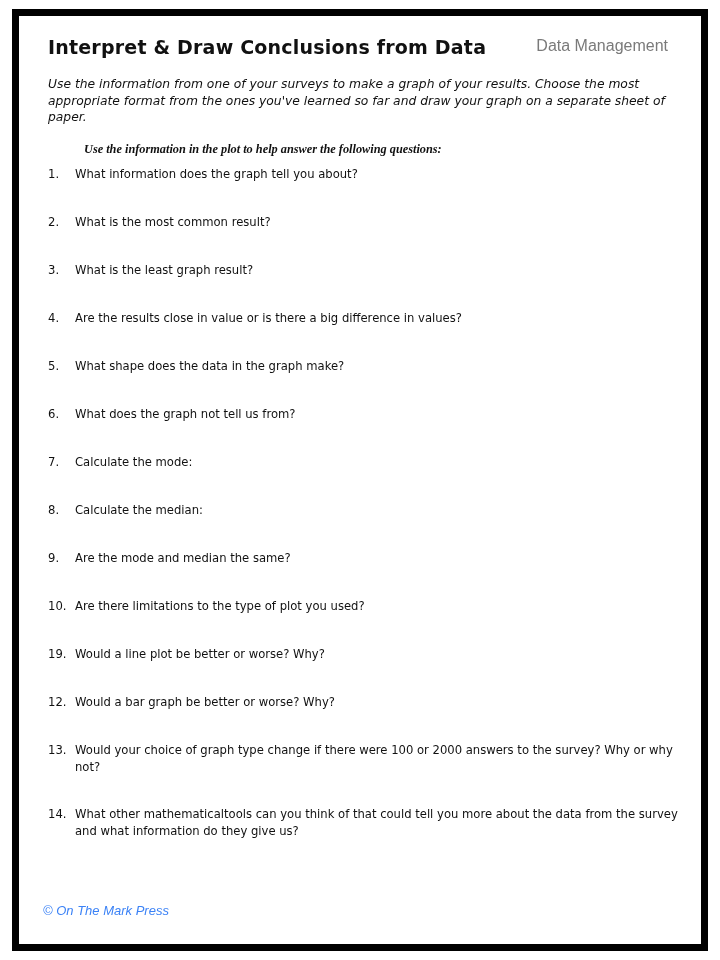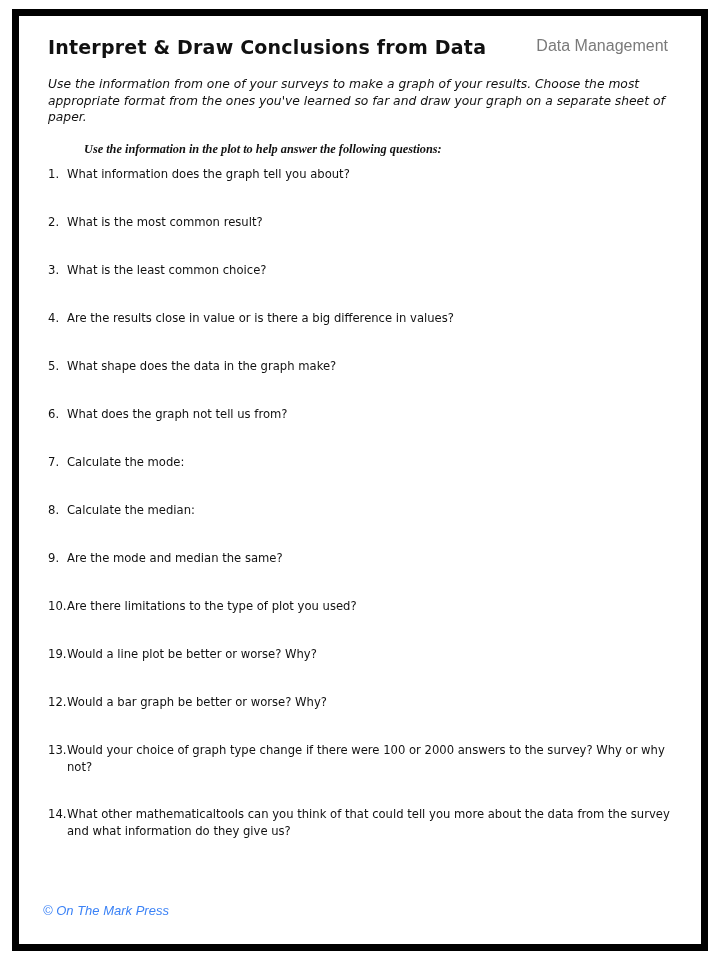--- a/index.html
+++ b/index.html
@@ -25,21 +25,21 @@
       position: absolute; left: 48px; top: 142px;
       font-family: Liberation Serif, serif; font-style: italic; font-weight: bold;
       font-size: 12.3px; color: #111; margin-left: 36px;
     }
     .q {
       position: absolute; left: 48px; width: 630px;
       font-family: "DejaVu Sans", sans-serif; font-size: 11.6px; line-height: 16.5px; color: #111;
       display: flex;
     }
     .q .num { width: 19px; flex: 0 0 19px; }
-    .q .txt { flex: 1; }
+    .q .txt { flex: 1; margin-left: 8px; }
     .footer {
       position: absolute; left: 43px; top: 903px;
       font-family: "Liberation Sans", sans-serif; font-size: 13px; color: #3b82f6; font-style: italic;
     }
   </style>
 </head>
 <body>
 
 <div class="frame"></div>
 
@@ -52,21 +52,21 @@
 <div class="q" style="top:166px">
   <span class="num">1.</span>
   <span class="txt">What information does the graph tell you about?</span>
 </div>
 <div class="q" style="top:214px">
   <span class="num">2.</span>
   <span class="txt">What is the most common result?</span>
 </div>
 <div class="q" style="top:262px">
   <span class="num">3.</span>
-  <span class="txt">What is the least common choice?</span>
+  <span class="txt">What is the least graph result?</span>
 </div>
 <div class="q" style="top:310px">
   <span class="num">4.</span>
   <span class="txt">Are the results close in value or is there a big difference in values?</span>
 </div>
 <div class="q" style="top:358px">
   <span class="num">5.</span>
   <span class="txt">What shape does the data in the graph make?</span>
 </div>
 <div class="q" style="top:406px">

